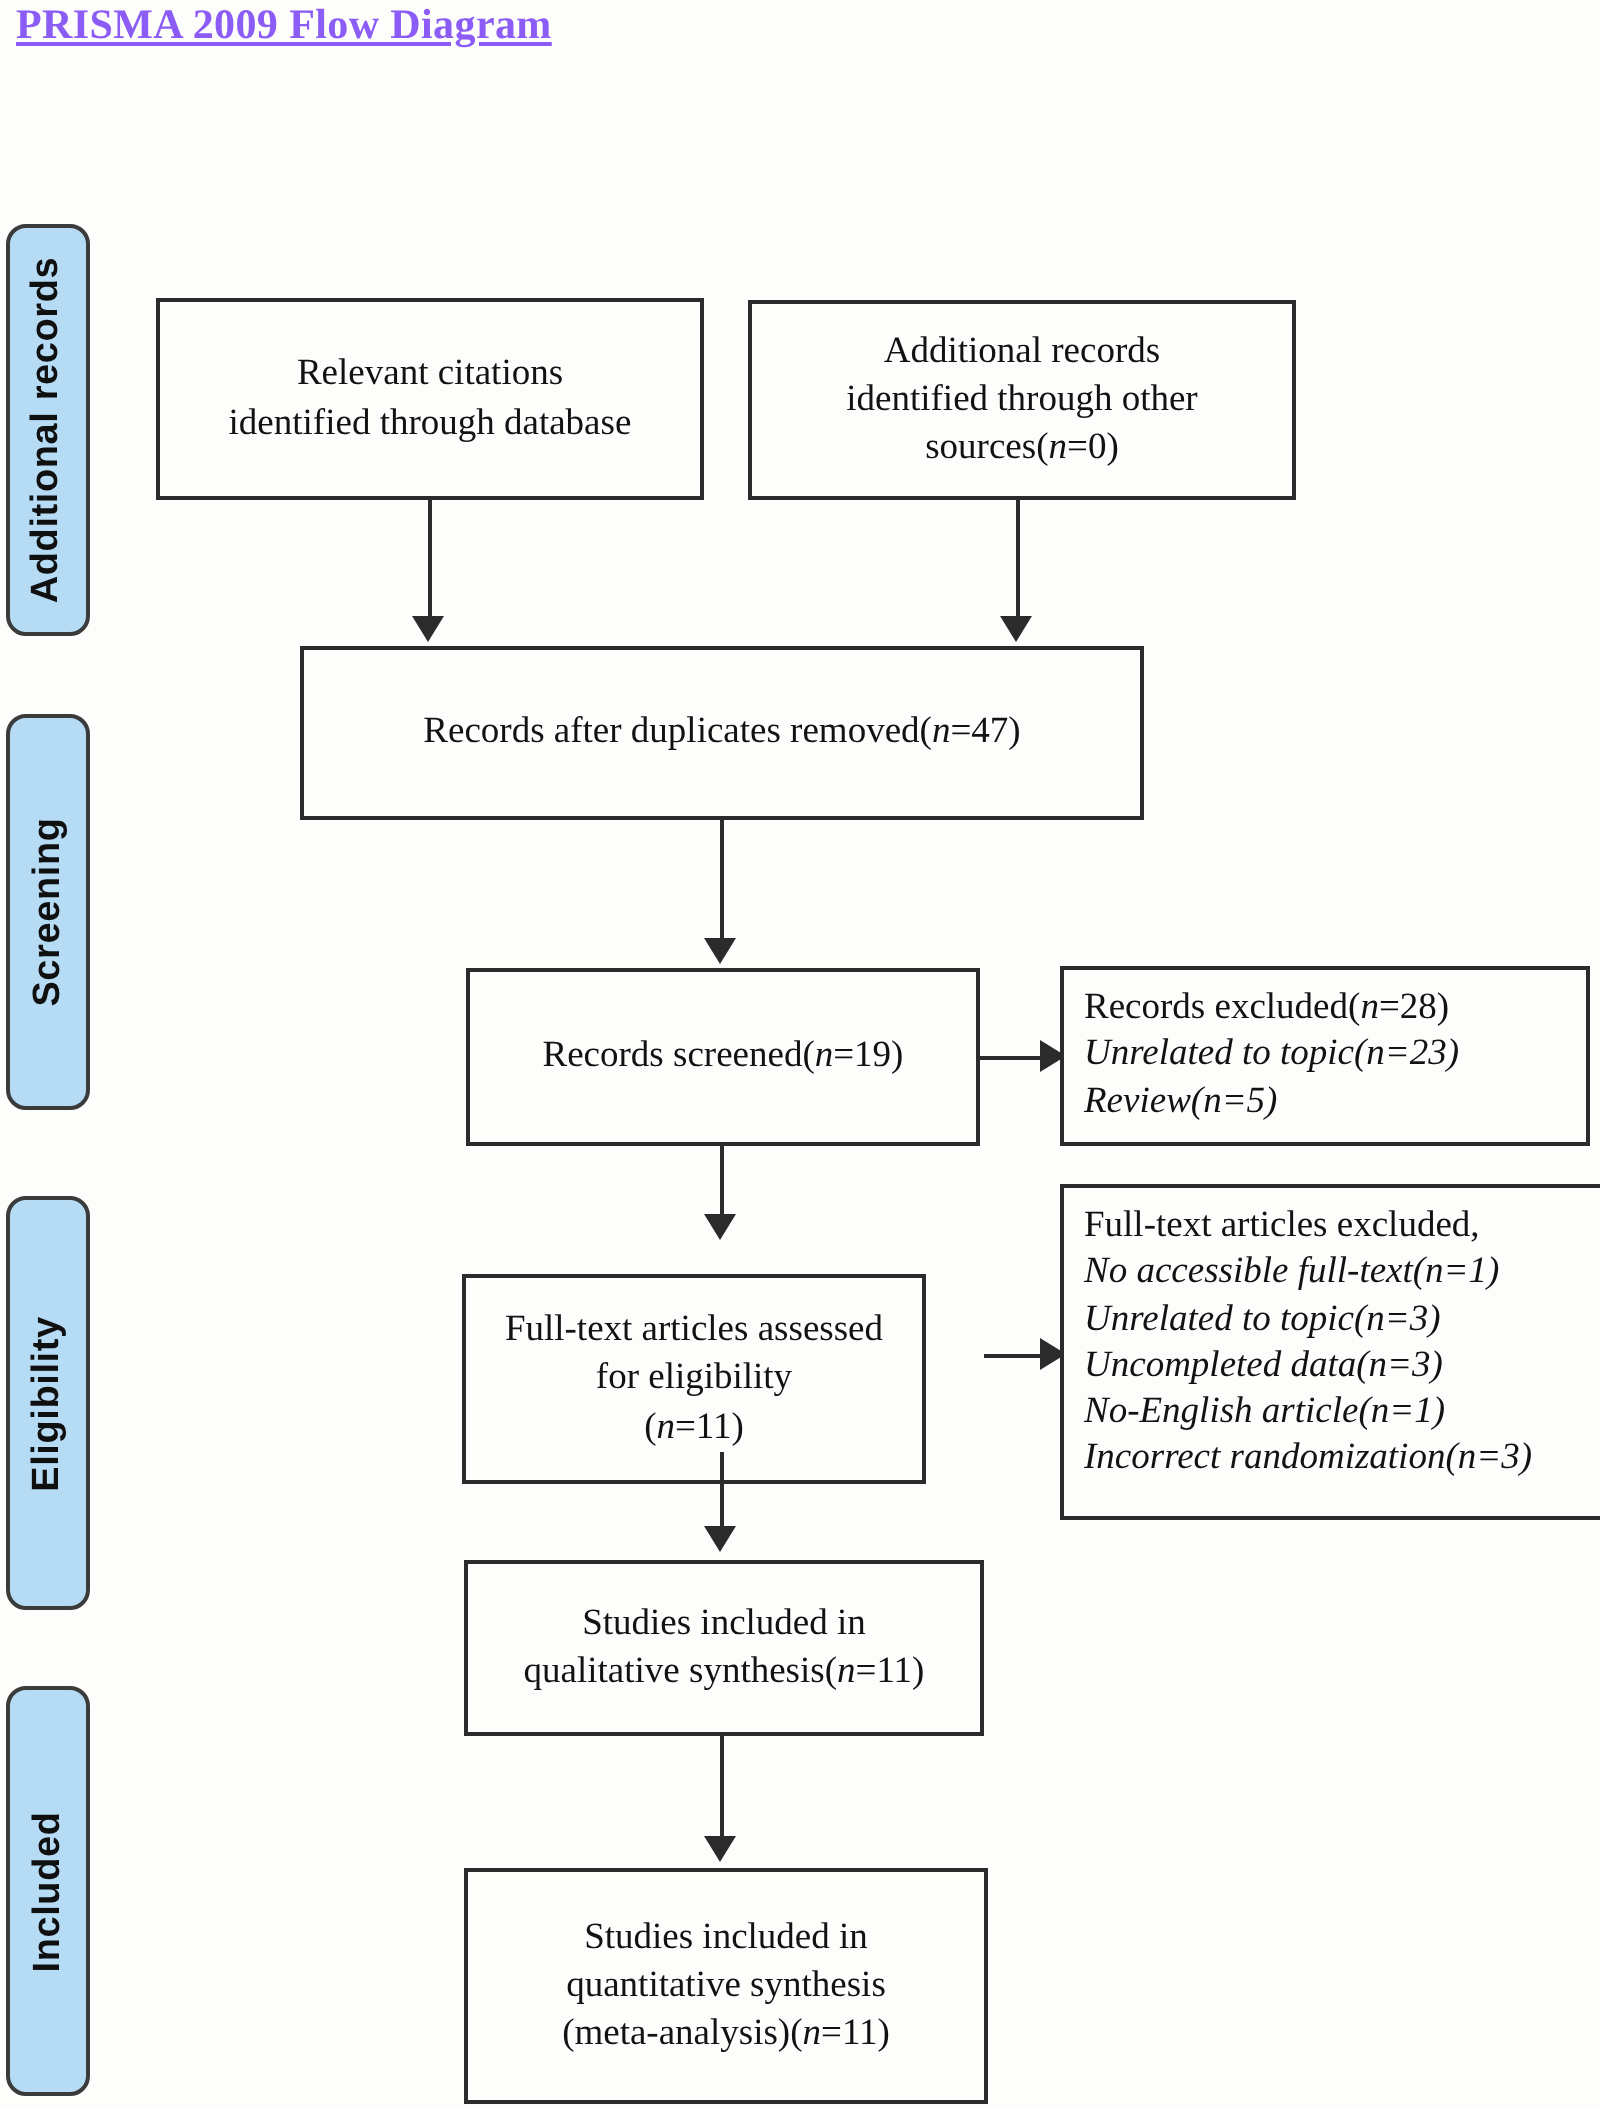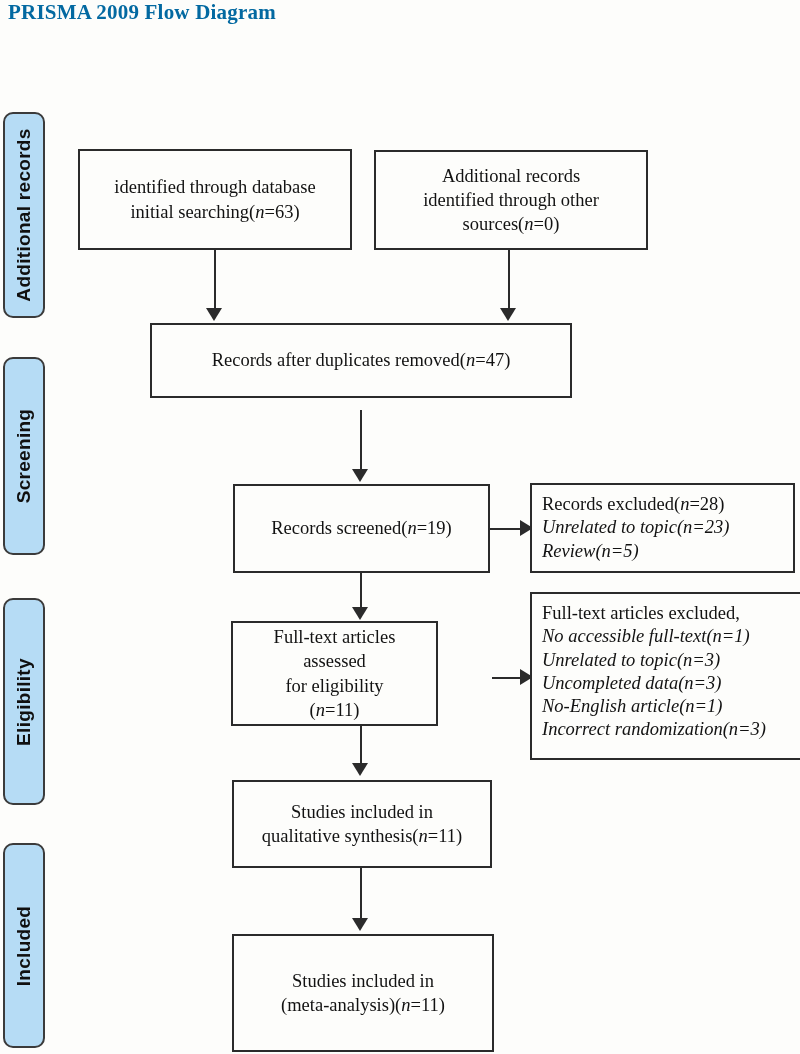--- a/index.html
+++ b/index.html
@@ -18,22 +18,23 @@
   }
 
   
   #title {
     position: absolute;
     left: 8px;
     top: 0px;
     font-size: 21px;
     font-weight: bold;
     letter-spacing: 0.2px;
-    color: #0369a1;
+    color: #8b5cf6;
     white-space: nowrap;
+    text-decoration: underline;
   }
 
   
   .stage {
     position: absolute;
     background: #b6dcf5;
     border: 2.5px solid #3b3b3b;
     border-radius: 10px;
     box-sizing: border-box;
     display: flex;
@@ -119,40 +120,40 @@
   <div class="stage" style="left:3px; top:598px; width:42px; height:207px;">
     <span class="stage-text">Eligibility</span>
   </div>
 
   <div class="stage" style="left:3px; top:843px; width:42px; height:205px;">
     <span class="stage-text">Included</span>
   </div>
 
   <div class="node" style="left:78px; top:149px; width:274px; height:101px;">
     <div class="lines">
+      <div>Relevant citations</div>
       <div>identified through database</div>
-      <div><span>initial searching(</span><span class="nvar">n</span><span>=63)</span></div>
     </div>
   </div>
 
   <div class="node" style="left:374px; top:150px; width:274px; height:100px;">
     <div class="lines">
       <div>Additional records</div>
       <div>identified through other</div>
       <div><span>sources(</span><span class="nvar">n</span><span>=0)</span></div>
     </div>
   </div>
 
   <div class="vline" style="left:214px; top:250px; height:60px;"></div>
   <div class="arrow-down" style="left:206px; top:308px;"></div>
 
   <div class="vline" style="left:508px; top:250px; height:60px;"></div>
   <div class="arrow-down" style="left:500px; top:308px;"></div>
 
-  <div class="node" style="left:150px; top:323px; width:422px; height:75px;">
+  <div class="node" style="left:150px; top:323px; width:422px; height:87px;">
     <div class="lines">
       <div><span>Records after duplicates removed(</span><span class="nvar">n</span><span>=47)</span></div>
     </div>
   </div>
 
   <div class="vline" style="left:360px; top:410px; height:61px;"></div>
   <div class="arrow-down" style="left:352px; top:469px;"></div>
 
   <div class="node" style="left:233px; top:484px; width:257px; height:89px;">
     <div class="lines">
@@ -167,21 +168,21 @@
     <div class="lines">
       <div><span>Records excluded(</span><span class="nvar">n</span><span>=28)</span></div>
       <div class="ital">Unrelated to topic(n=23)</div>
       <div class="ital">Review(n=5)</div>
     </div>
   </div>
 
   <div class="vline" style="left:360px; top:573px; height:36px;"></div>
   <div class="arrow-down" style="left:352px; top:607px;"></div>
 
-  <div class="node" style="left:231px; top:621px; width:207px; height:105px;justify-content:flex-end;">
+  <div class="node" style="left:231px; top:637px; width:232px; height:105px;justify-content:flex-end;">
     <div class="lines">
       <div>Full-text articles assessed</div>
       <div>for eligibility</div>
       <div><span>(</span><span class="nvar">n</span><span>=11)</span></div>
     </div>
   </div>
 
   <div class="hline" style="left:492px; top:677px; width:30px;"></div>
   <div class="arrow-right" style="left:520px; top:669px;"></div>
 
@@ -205,17 +206,18 @@
       <div><span>qualitative synthesis(</span><span class="nvar">n</span><span>=11)</span></div>
     </div>
   </div>
 
   <div class="vline" style="left:360px; top:868px; height:52px;"></div>
   <div class="arrow-down" style="left:352px; top:918px;"></div>
 
   <div class="node" style="left:232px; top:934px; width:262px; height:118px;">
     <div class="lines">
       <div>Studies included in</div>
+      <div>quantitative synthesis</div>
       <div><span>(meta-analysis)(</span><span class="nvar">n</span><span>=11)</span></div>
     </div>
   </div>
 
 </div>
 
 </body></html>

